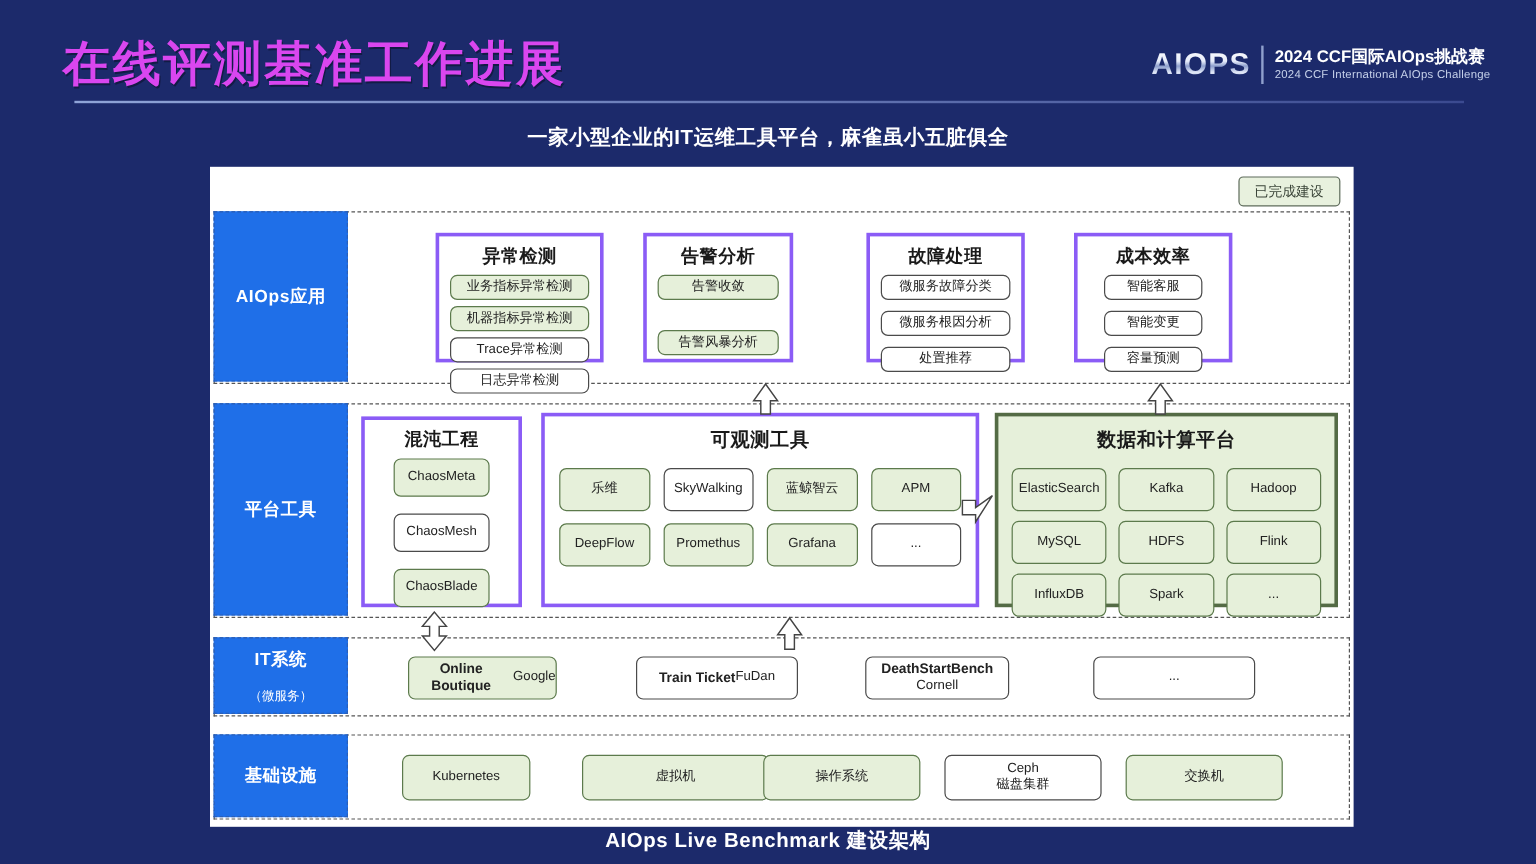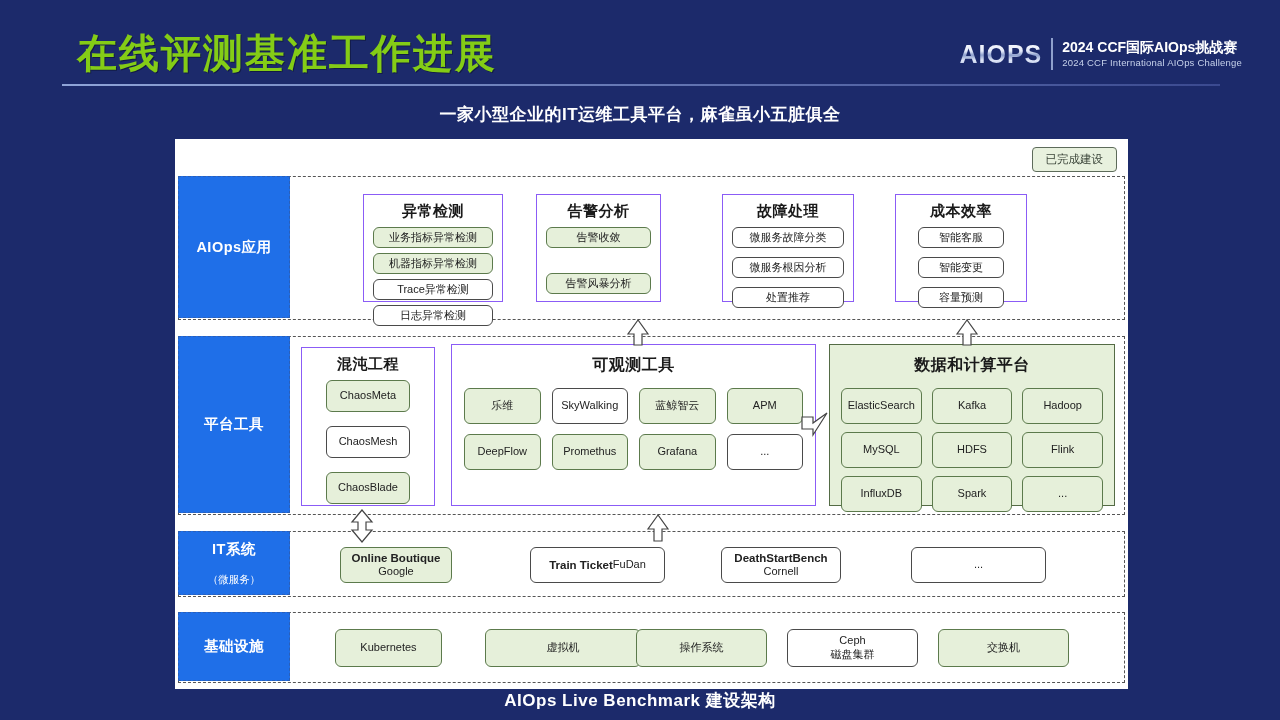--- a/index.html
+++ b/index.html
@@ -5,22 +5,22 @@
   html,body{margin:0;padding:0;}
   body{
     width:1280px;height:720px;overflow:hidden;
     background:#1c2a6b;
     font-family:"Liberation Sans","DejaVu Sans",sans-serif;
     position:relative;
   }
   
   .header{position:absolute;left:0;top:0;width:1280px;height:92px;}
   .title{
-    position:absolute;left:77px;top:26px;
-    font-size:40px;font-weight:bold;color:#84cc16;letter-spacing:2px;
+    position:absolute;left:52px;top:26px;
+    font-size:40px;font-weight:bold;color:#d946ef;letter-spacing:2px;
     text-shadow:1px 1px 0 rgba(0,0,0,.35);
   }
   .title-rule{
     position:absolute;left:62px;top:84px;width:1158px;height:2px;
     background:linear-gradient(to right,#8fa4d8,#3b4a90);
   }
   .logo{position:absolute;right:38px;top:38px;display:flex;align-items:center;}
   .logo-mark{
     font-size:25px;font-weight:bold;letter-spacing:1px;
     color:#c7d3ee;
@@ -57,21 +57,21 @@
   }
   .row-label .main{font-size:14.5px;font-weight:bold;letter-spacing:.5px;}
   .row-label .sub{font-size:10.5px;margin-top:14px;}
 
   .r1{top:37px;height:144px;}
   .r2{top:197px;height:179px;}
   .r3{top:392px;height:66px;}
   .r4{top:473px;height:71px;}
 
   
-  .panel{position:absolute;border:1px solid #8b5cf6;background:#ffffff;box-sizing:border-box;}
+  .panel{position:absolute;border:3px solid #8b5cf6;background:#ffffff;box-sizing:border-box;}
   .panel.green{background:#e6f0da;border-color:#546b45;}
   .panel-title{
     text-align:center;font-size:15px;font-weight:bold;color:#1a1a1a;
     margin-top:7px;margin-bottom:6px;letter-spacing:.5px;
   }
   .chip{
     border:1px solid #4a4a4a;border-radius:6px;background:#ffffff;
     display:flex;align-items:center;justify-content:center;text-align:center;
     font-size:11px;color:#222222;box-sizing:border-box;line-height:1.25;
   }
@@ -198,21 +198,21 @@
         <div class="chip green">...</div>
       </div>
     </div>
   </div>
 
   <div class="row r3">
     <div class="row-label" style="height:64px;">
       <span class="main">IT系统</span>
       <span class="sub">（微服务）</span>
     </div>
-    <div class="chip green bold-two" style="position:absolute;left:161px;top:15px;width:112px;height:36px;flex-direction:column;">
+    <div class="chip green bold-two" style="position:absolute;left:161px;top:15px;width:124px;height:36px;flex-direction:row;">
       <b>Online Boutique</b>
       <span class="c2">Google</span>
     </div>
     <div class="chip bold-two" style="position:absolute;left:351px;top:15px;width:135px;height:36px;flex-direction:row;">
       <b>Train Ticket</b>
       <span class="c2">FuDan</span>
     </div>
     <div class="chip bold-two" style="position:absolute;left:542px;top:15px;width:120px;height:36px;flex-direction:column;">
       <b>DeathStartBench</b>
       <span class="c2">Cornell</span>

